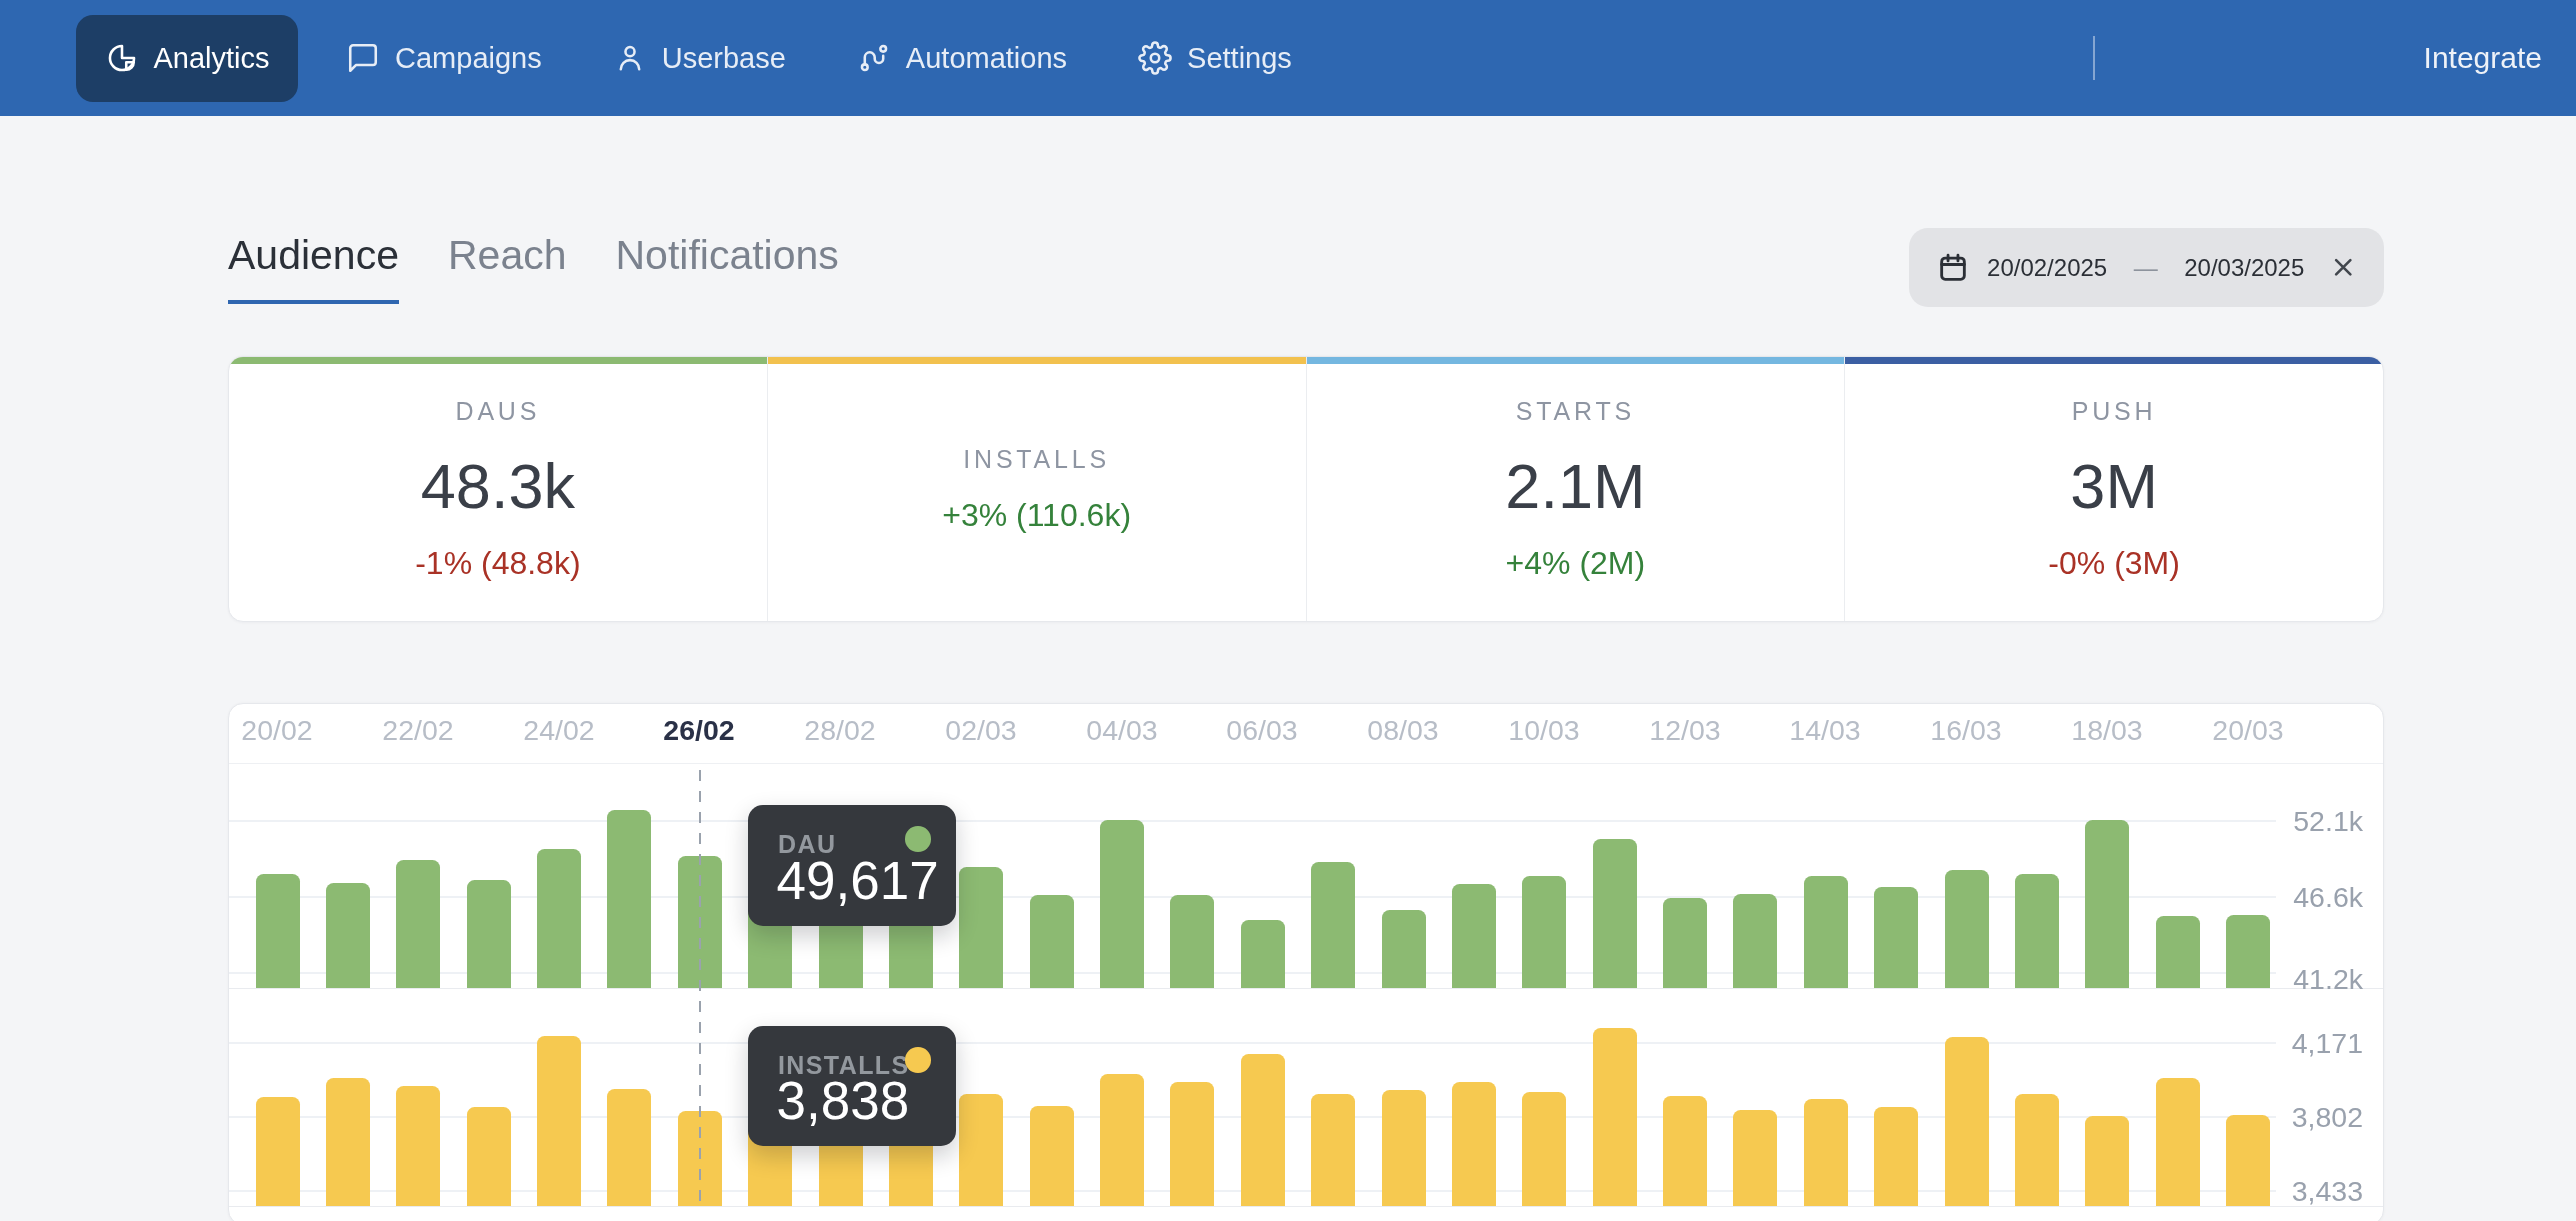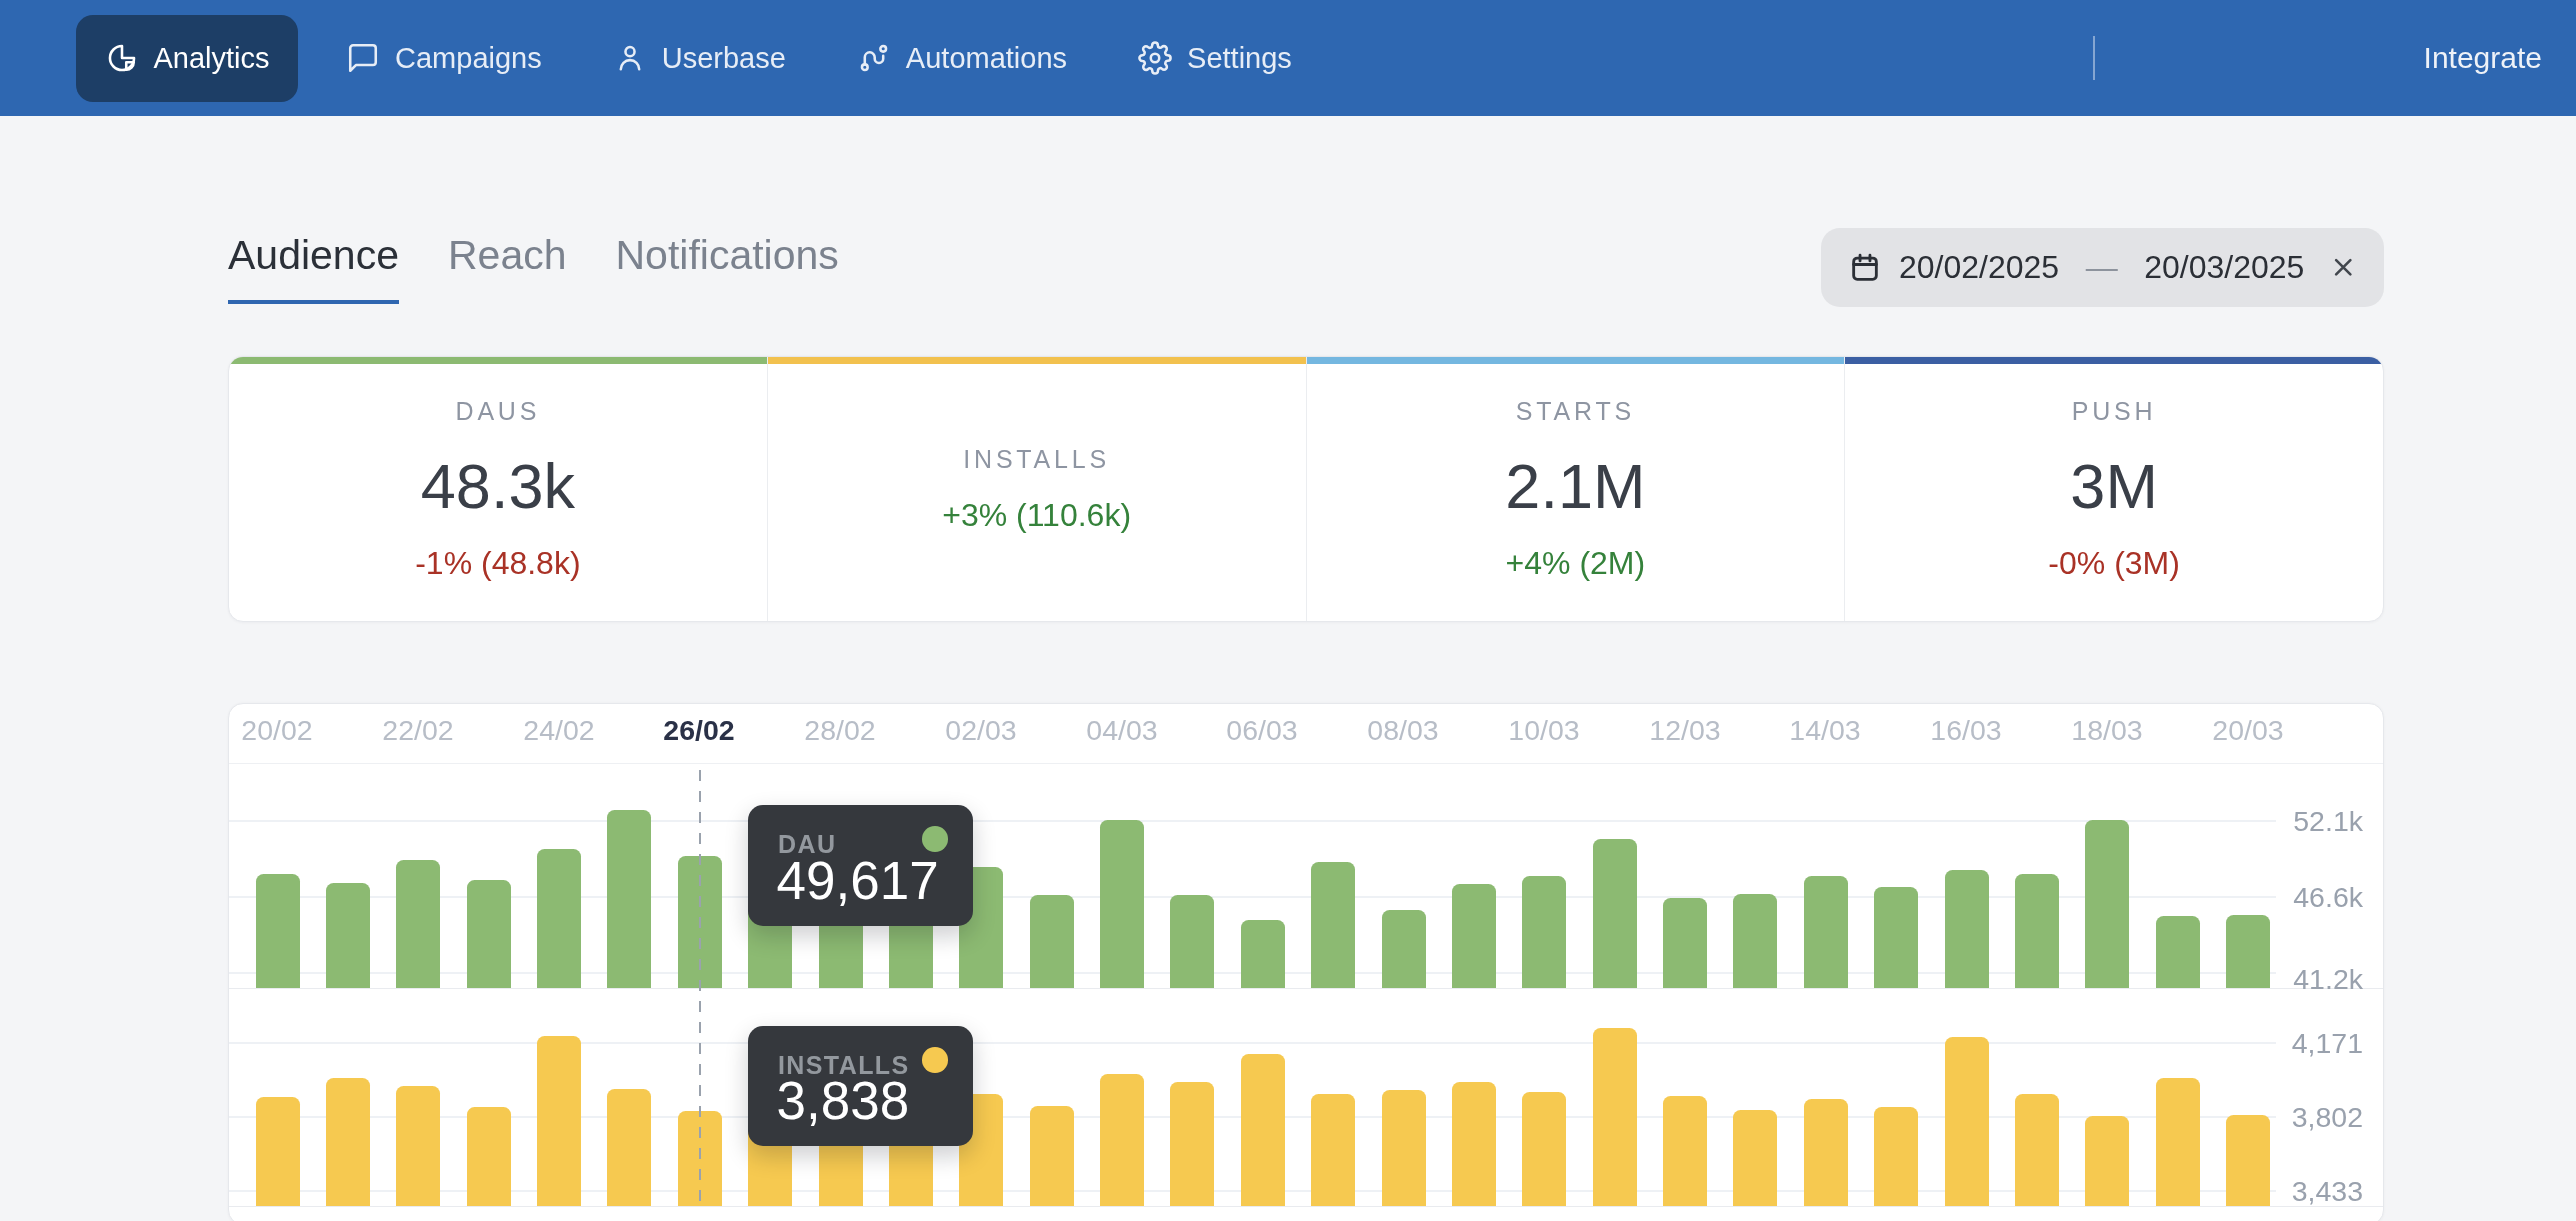--- a/index.html
+++ b/index.html
@@ -36,21 +36,21 @@
   .toolbar { margin-top: 112px; display: flex; align-items: center; }
   .tabs { display: flex; gap: 49px; }
   .tab {
     font-size: 41px; color: #7b828e; padding-bottom: 21px;
     border-bottom: 4.7px solid transparent; cursor: pointer;
   }
   .tab.active { color: #2b3038; font-weight: 500; border-bottom-color: #2f66b0; }
   .date-pill {
     margin-left: auto; height: 79px; background: #e2e3e6; border-radius: 19px;
     display: flex; align-items: center; gap: 17px; padding: 0 26.6px;
-    font-size: 32px; color: #2b2f36; cursor: pointer;
+    font-size: 24px; color: #2b2f36; cursor: pointer;
   }
   .date-pill svg { width: 34px; height: 34px; }
   .date-sep { color: #8d939d; padding: 0 9.5px; }
   .date-close { display: flex; margin-left: 7.6px; color: #42474e; cursor: pointer; }
   .date-close svg { width: 28.5px; height: 28.5px; }
 
   
   .cards {
     margin-top: 49px; height: 266px; background: #ffffff;
     border: 0.9px solid #e6e8ec; border-radius: 15px;
@@ -85,21 +85,21 @@
   .axis-label {
     position: absolute; right: 20px; height: 32px; line-height: 32px;
     font-size: 28.5px; color: #99a1ad; z-index: 2;
   }
   .bar { position: absolute; bottom: 0; width: 44px; border-radius: 7.6px 7.6px 0 0; z-index: 2; }
   .crosshair {
     position: absolute; left: 469px; top: 66px; width: 1.9px; height: 438px; z-index: 3;
     background: repeating-linear-gradient(to bottom, #9aa2ad 0 11.4px, transparent 11.4px 21px);
   }
   .tooltip {
-    position: absolute; left: 519px; width: 225px; background: #35383d;
+    position: absolute; left: 519px; width: 208px; background: #35383d;
     border-radius: 15px; z-index: 5; box-shadow: 0 9.5px 23px rgba(10,15,25,.20);
   }
   .tooltip-label {
     position: absolute; top: 25px; left: 30px;
     font-size: 25px; font-weight: 700; letter-spacing: 1.4px; color: #93989e;
   }
   .tooltip-dot { position: absolute; top: 21px; right: 25px; width: 25.6px; height: 25.6px; border-radius: 50%; }
   .tooltip-value { position: absolute; bottom: 15px; left: 28.5px; font-size: 53px; color: #ffffff; }
 </style>
 </head>

